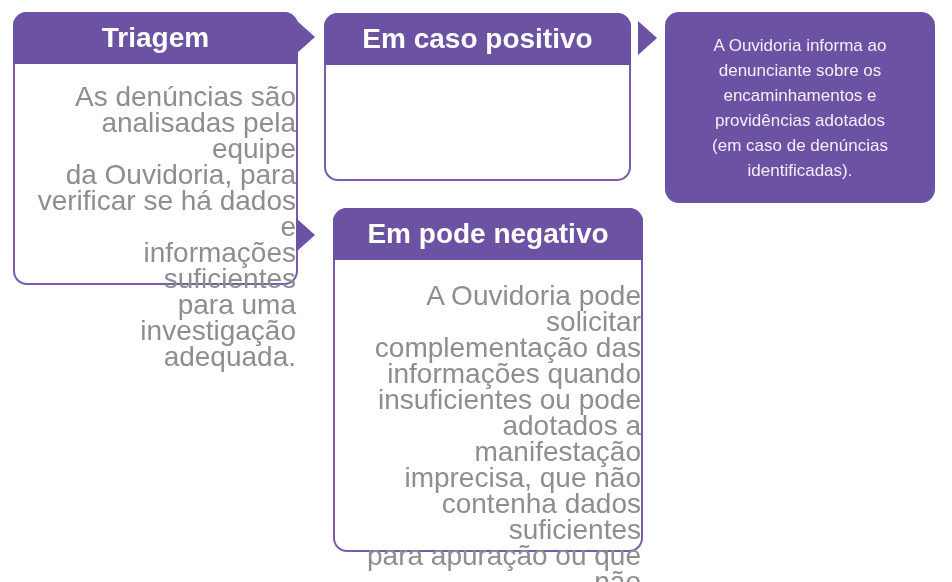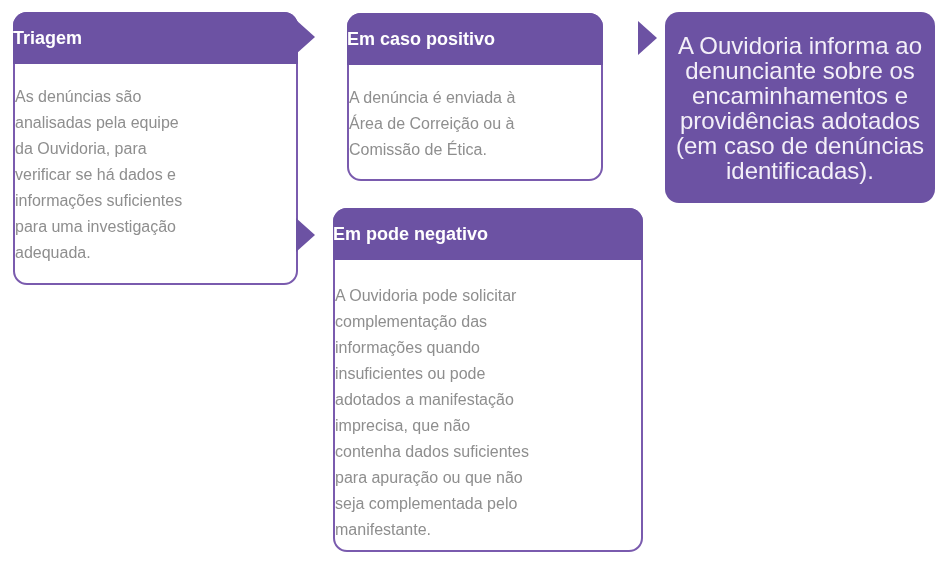--- a/index.html
+++ b/index.html
@@ -29,52 +29,52 @@
     border-radius: 14px;
   }
   .flow-box-header {
     position: absolute;
     top: -2px; left: -2px; right: -2px;
     height: 52px;
     background: var(--purple);
     border-radius: 14px 14px 0 0;
     display: flex;
     align-items: center;
-    justify-content: flex-start;
+    justify-content: center;
     color: var(--header_text);
-    font-size: 18px;
+    font-size: 28px;
     font-weight: bold;
   }
   .flow-box-body {
     position: absolute;
     left: 0; right: 0;
     color: var(--body_text_gray);
-    font-size: 16px;
+    font-size: 28px;
     line-height: 26px;
-    text-align: left;
+    text-align: right;
     white-space: pre-line;
   }
   .box-triagem   { left: 13px;  top: 12px;  width: 285px; height: 273px; }
   .box-triagem   .flow-box-body { top: 70px; }
-  .box-positivo  { left: 347px; top: 13px;  width: 256px; height: 168px; padding-left: 8px; }
+  .box-positivo  { left: 324px; top: 13px;  width: 307px; height: 168px; padding-left: 8px; }
   .box-positivo  .flow-box-body { top: 70px; }
   .box-negativo  { left: 333px; top: 208px; width: 310px; height: 344px; }
   .box-negativo  .flow-box-body { top: 73px; }
   .box-resultado {
     position: absolute;
     left: 665px; top: 12px; width: 270px; height: 191px;
     background: var(--purple);
     border-radius: 14px;
     display: flex;
     align-items: center;
     justify-content: center;
   }
   .box-resultado .final-text {
     color: var(--final_box_text);
-    font-size: 24px;
+    font-size: 17px;
     line-height: 25px;
     text-align: center;
     white-space: pre-line;
     padding: 0 8px;
   }
   .arrow-right {
     position: absolute;
     width: 0; height: 0;
     border-top: 17px solid transparent;
     border-bottom: 17px solid transparent;
@@ -99,23 +99,20 @@
 verificar se há dados e
 informações suficientes
 para uma investigação
 adequada.</div>
   </div>
 
   <div class="flow-box box-positivo">
     <div class="flow-box-header">
       <span>Em caso positivo</span>
     </div>
-    <div class="flow-box-body">A denúncia é enviada à
-Área de Correição ou à
-Comissão de Ética.</div>
   </div>
 
   <div class="flow-box box-negativo">
     <div class="flow-box-header">
       <span>Em pode negativo</span>
     </div>
     <div class="flow-box-body">A Ouvidoria pode solicitar
 complementação das
 informações quando
 insuficientes ou pode

